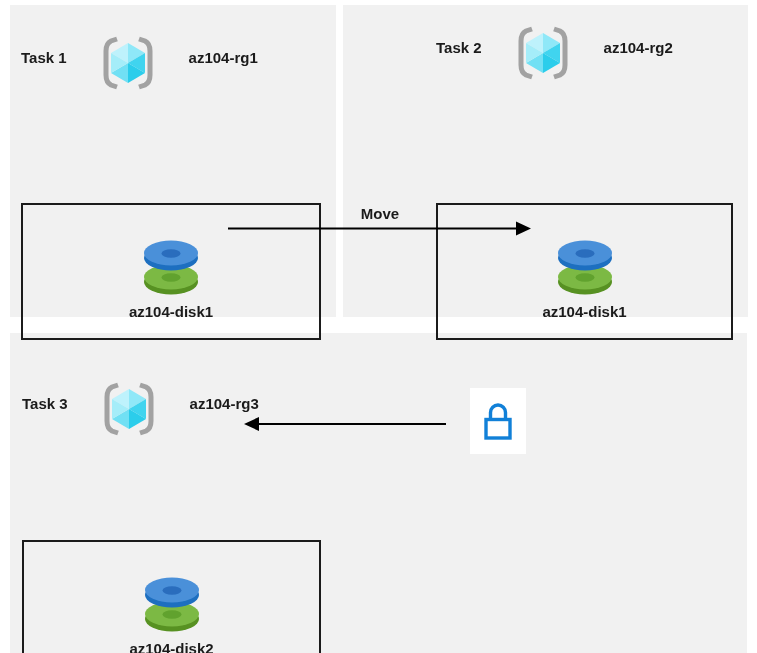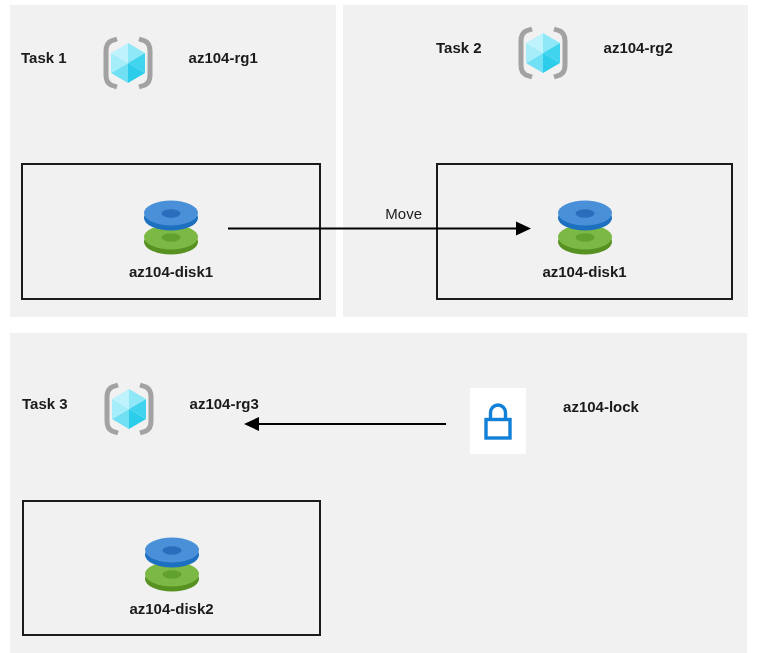--- a/index.html
+++ b/index.html
@@ -22,33 +22,33 @@
   #col2 { left:436px; top:12px;  width:297px; }
   #col3 { left:22px;  top:368px; width:299px; }
 
   .task-title { font-size:15px; font-weight:700; line-height:19px; white-space:nowrap; }
   .rg-icon    { margin-top:12px; }
   .rg-label   { margin-top:1px; font-size:15px; font-weight:700; line-height:16px; white-space:nowrap; }
 
   .disk-box {
     position:absolute; box-sizing:border-box;
     border:2px solid #1b1b1b;
-    display:flex; flex-direction:column; align-items:center;
+    display:flex; flex-direction:column; align-items:center;margin-top:40px;
   }
   #box1 { left:21px;  top:163px; width:300px; height:137px; }
   #box2 { left:436px; top:163px; width:297px; height:137px; }
   #box3 { left:22px;  top:500px; width:299px; height:136px; }
   .disk-icon  { margin-top:34px; }
   .disk-label { margin-top:7px; font-size:15px; font-weight:700; line-height:16px; white-space:nowrap; }
 
   .arrow-layer { position:absolute; left:0; top:0; width:757px; height:653px; pointer-events:none; }
 
   .move-label {
     position:absolute; left:338px; top:204px; width:84px;
-    text-align:right; font-size:15px; font-weight:400; line-height:19px;
+    text-align:center; font-size:15px; font-weight:700; line-height:19px;
   }
 
   .lock-square {
     position:absolute; left:470px; top:388px; width:56px; height:66px;
     background:#ffffff;
     display:flex; align-items:center; justify-content:center;
   }
   .lock-text {
     position:absolute; left:528px; top:396px; width:146px;
     text-align:center; font-size:15px; font-weight:700; line-height:22px;
@@ -144,21 +144,20 @@
     <div class="disk-label">az104-disk2</div>
   </div>
 
   <div class="lock-square">
     <svg width="38" height="44" viewBox="0 0 38 44">
       <path d="M11.5 21 V13.5 a7.5 7.5 0 0 1 15 0 V21" fill="none" stroke="#1180d8" stroke-width="3.4"></path>
       <rect x="7" y="20.5" width="24" height="18.5" fill="#ffffff" stroke="#1180d8" stroke-width="3.4"></rect>
     </svg>
   </div>
   <div class="lock-text">
-    <div>az104-lock</div>
   </div>
 
   <svg class="arrow-layer" width="757" height="653" viewBox="0 0 757 653">
     <g>
       <line x1="228" y1="228.5" x2="517" y2="228.5" stroke="#000000" stroke-width="2"></line>
       <polygon points="531,228.5 516,221.5 516,235.5" fill="#000000"></polygon>
     </g>
     <g>
       <line x1="446" y1="424" x2="259" y2="424" stroke="#000000" stroke-width="2"></line>
       <polygon points="244,424 259,417 259,431" fill="#000000"></polygon>

